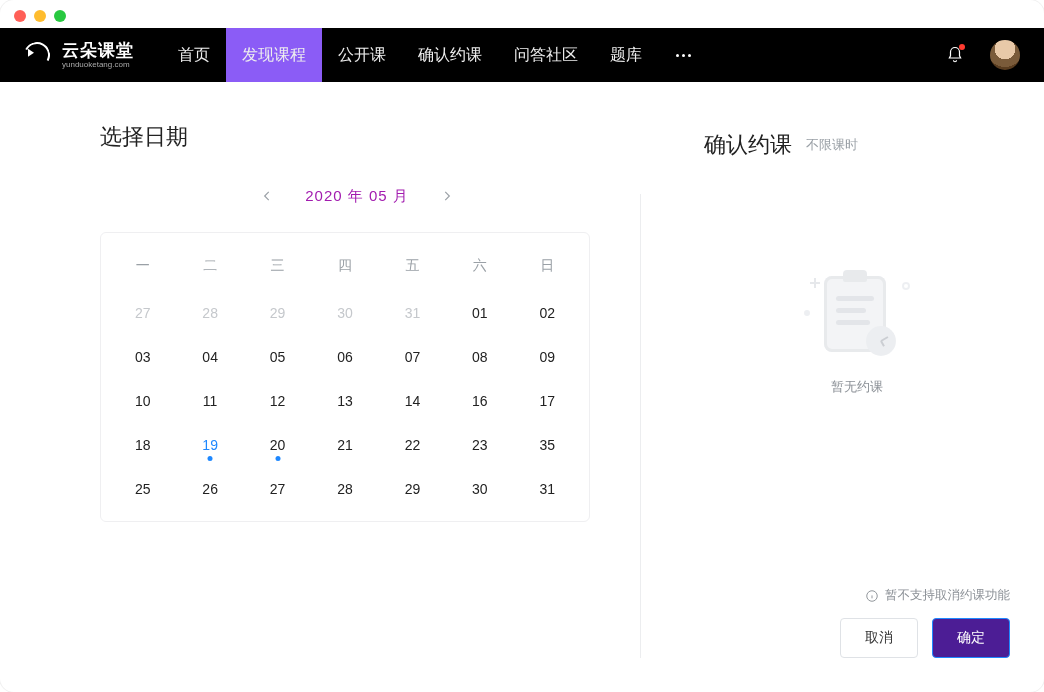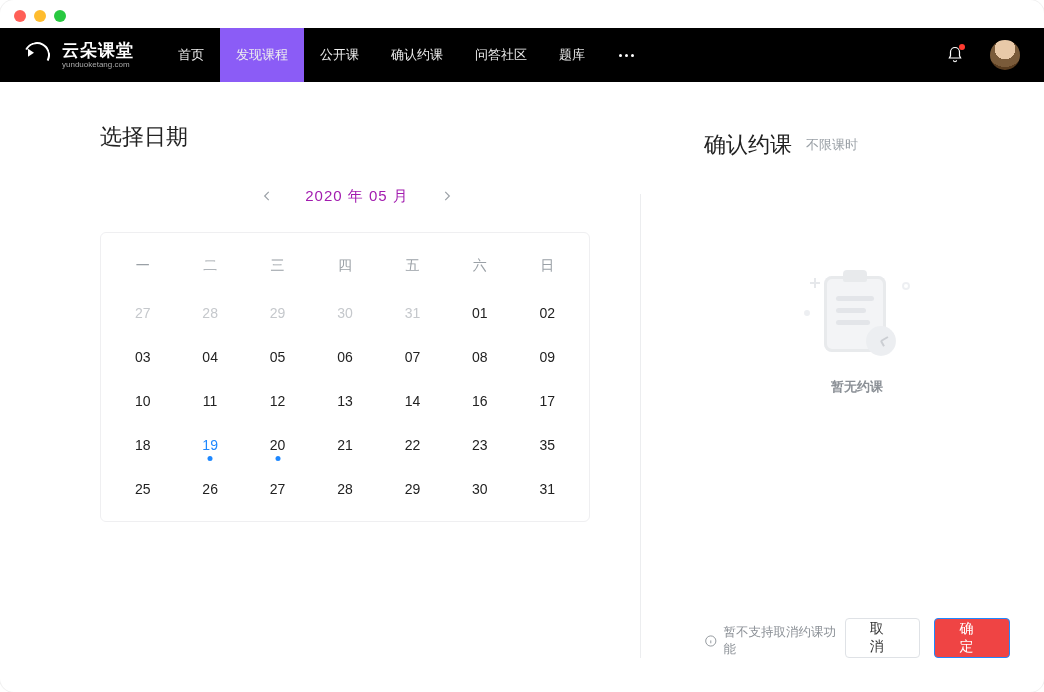--- a/index.html
+++ b/index.html
@@ -27,21 +27,21 @@
     }
     .brand { display: flex; align-items: center; gap: 12px; margin-right: 28px; }
     .brand-icon { width: 26px; height: 26px; border: 2.5px solid #fff; border-radius: 50% 50% 50% 12px; border-bottom-color: transparent; border-left-color: transparent; transform: rotate(-18deg); position: relative;}
     .brand-icon::after { content:""; position:absolute; left:3px; top:3px; width:0;height:0; border-left:6px solid #fff; border-top:4px solid transparent; border-bottom:4px solid transparent; transform:rotate(18deg);}
     .brand-text { display:flex; flex-direction:column; line-height:1; }
     .brand-cn { font-size: 17px; font-weight: 600; letter-spacing: 1px;}
     .brand-en { font-size: 8px; color: #aaa; margin-top:2px;}
     .nav-items { display: flex; align-items: center; height: 100%; }
     .nav-item {
       height: 100%; display: flex; align-items: center; padding: 0 16px;
-      font-size: 13px; color: #eee; cursor: pointer; position: relative;
+      font-size: 16px; color: #eee; cursor: pointer; position: relative;
     }
     .nav-item.active { background: #8b5cf6; }
     .nav-more { width:18px; display:flex; gap:3px; justify-content:center; }
     .nav-more span { width:3px; height:3px; background:#fff; border-radius:50%; }
     .nav-spacer { flex: 1; }
     .bell { width:18px; height:20px; position:relative; margin-right:26px; cursor:pointer; }
     .bell svg { width:18px; height:20px; }
     .bell-dot { position:absolute; top:-1px; right:-1px; width:6px; height:6px; background:#ff3b30; border-radius:50%; }
     .avatar { width:30px; height:30px; border-radius:50%; overflow:hidden; background: radial-gradient(circle at 50% 30%, #e8c9a8 0 40%, #7a5b3a 40% 70%, #5a3d20 70% 100%); cursor:pointer; }
 
@@ -78,21 +78,21 @@
     .day.today .circle {
       position:absolute; left:50%; top:50%; width:34px; height:34px; transform:translate(-50%,-52%);
       background:#e9f3ff; border-radius:50%; z-index:-1;
     }
     .day .mark {
       position:absolute; left:50%; bottom:6px; width:5px; height:5px; transform:translateX(-50%);
       background:#1e88ff; border-radius:50%;
     }
 
     
-    .empty { flex:1; display:flex; flex-direction:column; align-items:center; justify-content:flex-start; margin-top:110px;font-weight:bold; }
+    .empty { flex:1; display:flex; flex-direction:column; align-items:center; justify-content:flex-start; margin-top:110px; }
     .empty-ill { width:110px; height:90px; position:relative; opacity:.95; }
     .clipboard {
       position:absolute; left:22px; top:6px; width:62px; height:76px; background:#f3f4f6;
       border-radius:8px; box-shadow: inset 0 0 0 3px #e7e9ec;
     }
     .clip { position:absolute; left:50%; top:-6px; transform:translateX(-50%); width:24px; height:12px; background:#e7e9ec; border-radius:4px 4px 2px 2px; }
     .line { position:absolute; left:12px; height:5px; background:#e2e4e8; border-radius:3px; }
     .l1 { top:20px; width:38px; }
     .l2 { top:32px; width:30px; }
     .l3 { top:44px; width:34px; }
@@ -107,26 +107,26 @@
     .clock::after { width:6px; height:2px; transform:translate(0,-1px) rotate(60deg); }
     .dot-deco { position:absolute; width:6px; height:6px; background:#edeff2; border-radius:50%; }
     .dot-deco.a { left:2px; top:40px; }
     .dot-deco.b { right:2px; top:12px; width:8px; height:8px; border:2px solid #edeff2; background:transparent; }
     .cross { position:absolute; left:8px; top:8px; width:10px; height:10px; }
     .cross::before, .cross::after { content:""; position:absolute; left:50%; top:50%; width:10px; height:2px; background:#e5e7ea; transform:translate(-50%,-50%); }
     .cross::after { transform:translate(-50%,-50%) rotate(90deg); }
     .empty-text { margin-top:18px; font-size:13px; color:#8b9096; }
 
     
-    .bottom { margin-top:auto; display:flex; flex-direction:row; align-items:flex-end; padding-bottom:14px;}
+    .bottom { margin-top:auto; display:flex; flex-direction:column; align-items:flex-end; gap:14px; padding-bottom:14px;}
     .hint { display:flex; align-items:center; gap:6px; font-size:12.5px; color:#8b9096; }
     .hint svg { width:14px; height:14px; }
     .btns { display:flex; gap:14px;border-radius:17px; }
     .btn { height:40px; padding:0 24px; border-radius:4px; font-size:14px; cursor:pointer; display:flex; align-items:center; justify-content:center; border:1px solid #dfe2e6; background:#fff; color:#333; }
-    .btn.primary { background:#ef4444; border-color:#1e88ff; color:#fff; }
+    .btn.primary { background:#4c1d95; border-color:#1e88ff; color:#fff; }
   </style>
 </head>
 <body>
 
 <div class="window">
 
   <div class="traffic">
     <div class="dot red"></div>
     <div class="dot yellow"></div>
     <div class="dot green"></div>

